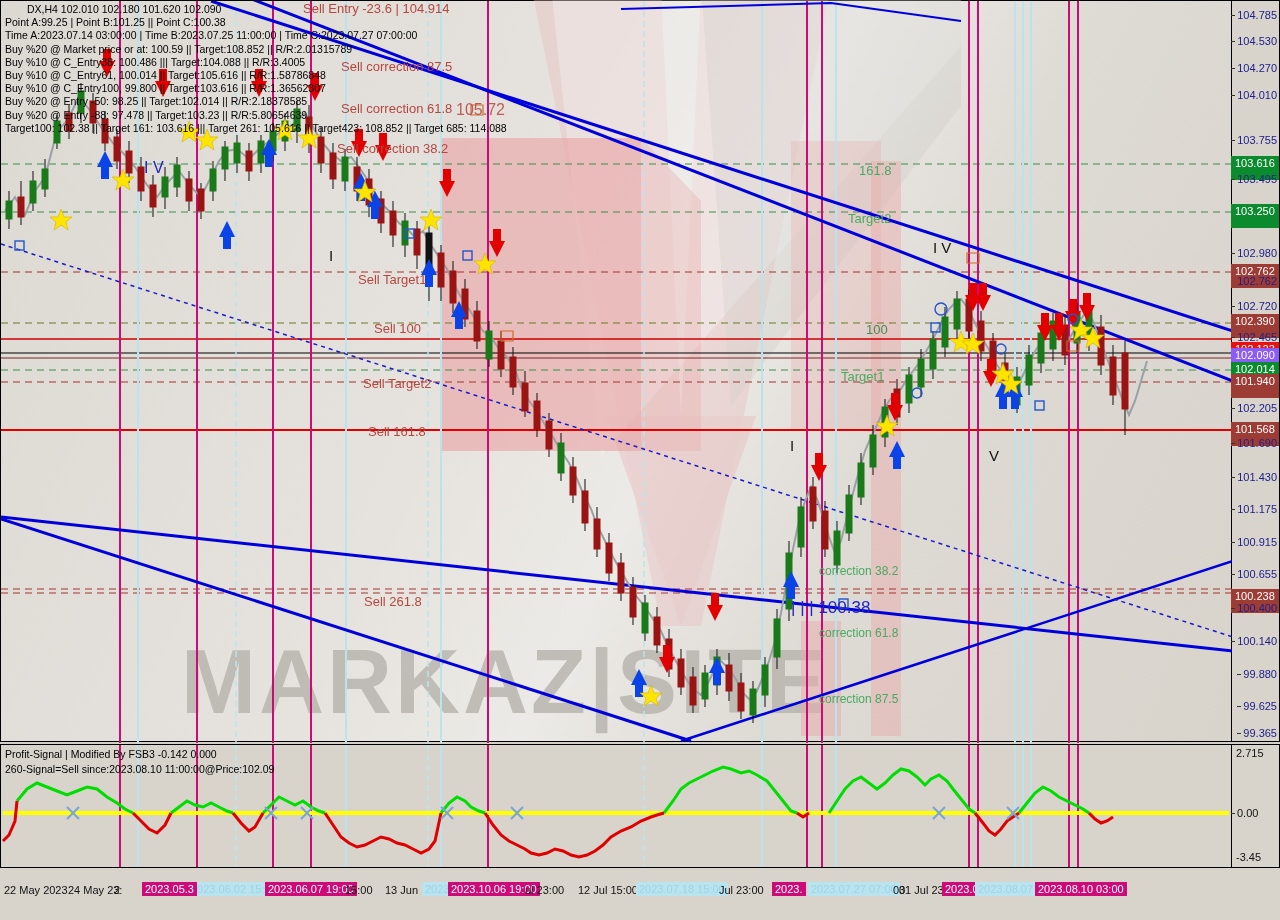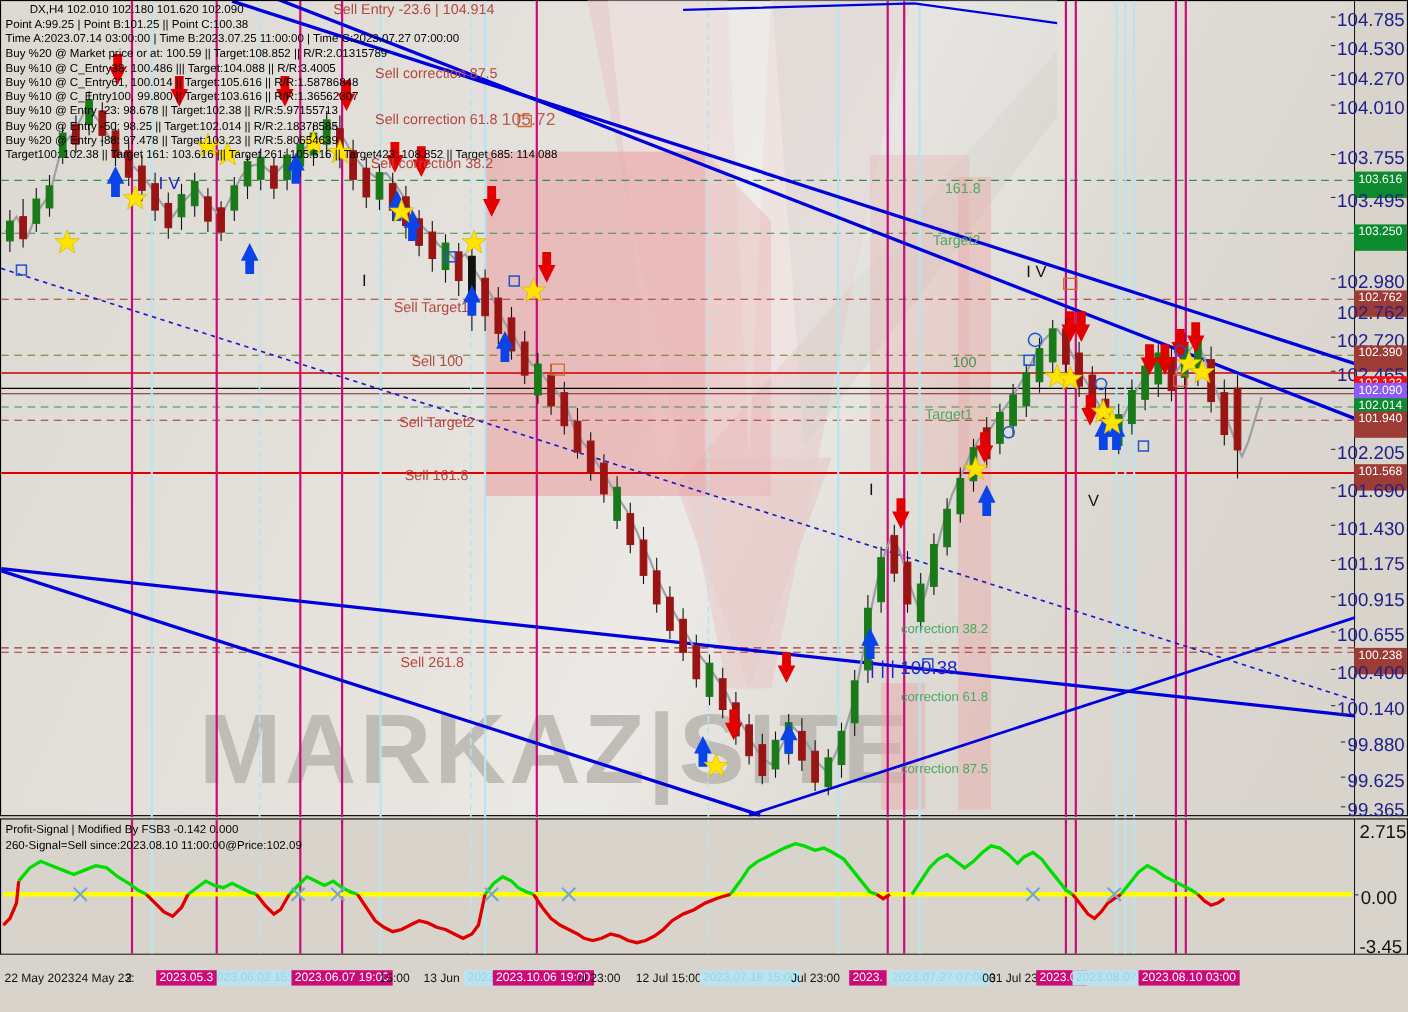--- a/index.html
+++ b/index.html
@@ -30,21 +30,21 @@
   
   .anno{position:absolute;white-space:nowrap;font-size:13px;font-family:"Liberation Sans",sans-serif;}
   .anno.red{color:#b5473f;}
   .anno.green{color:#4aaa62;}
   .anno.grn2{color:#3e8f55;}
   .anno.blue{color:#2222c8;}
   .anno.dark{color:#111;}
   .anno.small{font-size:12px;}
 
   
-  .pl{position:absolute;right:2px;font-size:17px;color:#20208c;white-space:nowrap;font-family:"Liberation Sans",sans-serif;}
+  .pl{position:absolute;right:2px;font-size:11px;color:#20208c;white-space:nowrap;font-family:"Liberation Sans",sans-serif;}
   .pl.tick:before{content:"";position:absolute;left:-6px;top:6px;width:4px;height:1px;background:#333;}
   .badge{position:absolute;right:0px;font-size:11px;color:#fff;padding:1px 3px 11px 4px;white-space:nowrap;font-family:"Liberation Sans",sans-serif;box-sizing:border-box;width:48px;text-align:left;}
   .badge.green{background:#0b8a2e;}
   .badge.red{background:#9d3b35;}
   .badge.black{background:#8b5cf6;}
   .badge.bright{background:#e81010;}
 
   
   #ind-hdr{position:absolute;left:4px;top:2px;font-size:10.5px;color:#000;line-height:15px;white-space:nowrap;}
 
@@ -409,21 +409,20 @@
     </svg>
 
     <div id="hdr">
       <div class="sym">DX,H4  102.010 102.180 101.620 102.090</div>
       <div>Point A:99.25 | Point B:101.25 || Point C:100.38</div>
       <div>Time A:2023.07.14 03:00:00 | Time B:2023.07.25 11:00:00 | Time C:2023.07.27 07:00:00</div>
       <div>Buy %20 @ Market price or at: 100.59 || Target:108.852 || R/R:2.01315789</div>
       <div>Buy %10 @ C_Entry38: 100.486 ||| Target:104.088 || R/R:3.4005</div>
       <div>Buy %10 @ C_Entry61, 100.014 || Target:105.616 || R/R:1.58786848</div>
       <div>Buy %10 @ C_Entry100, 99.800 || Target:103.616 || R/R:1.36562307</div>
-      <div>Buy %10 @ Entry -23: 98.678 || Target:102.38 || R/R:5.97155713</div>
       <div>Buy %20 @ Entry -50: 98.25 || Target:102.014 || R/R:2.18378585</div>
       <div>Buy %20 @ Entry -88: 97.478 || Target:103.23 || R/R:5.80654639</div>
       <div>Target100: 102.38 || Target 161: 103.616 ||| Target 261: 105.616 || Target423: 108.852 || Target 685: 114.088</div>
     </div>
 
     <div class="anno red" style="left:302px;top:0px;">Sell Entry -23.6 | 104.914</div>
     <div class="anno red" style="left:340px;top:58px;">Sell correction 87.5</div>
     <div class="anno red" style="left:340px;top:100px;">Sell correction 61.8</div>
     <div class="anno red" style="left:336px;top:140px;">Sell correction 38.2</div>
     <div class="anno red" style="left:357px;top:271px;">Sell Target1</div>

